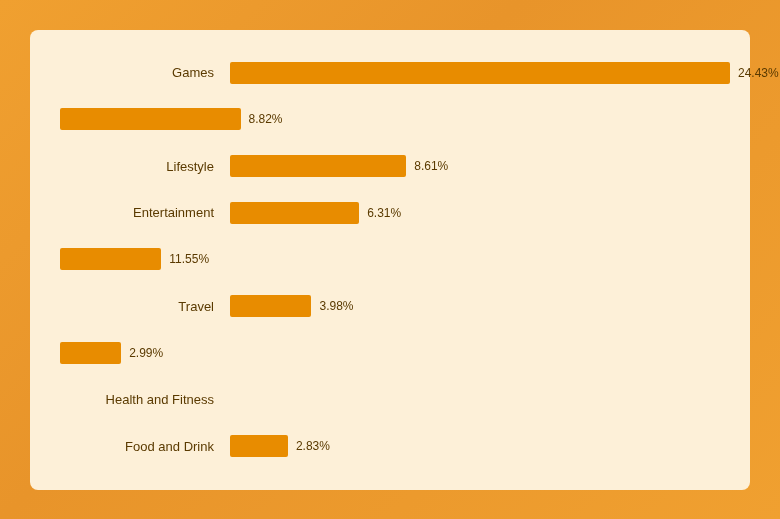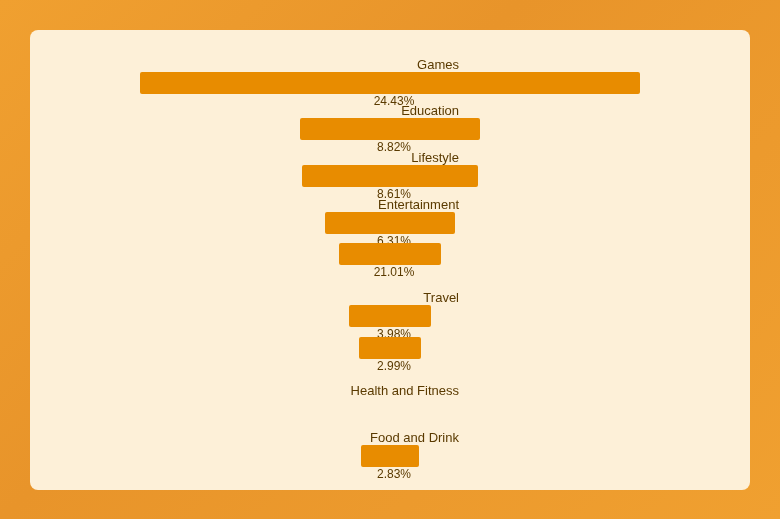--- a/index.html
+++ b/index.html
@@ -1,15 +1,15 @@
 <!DOCTYPE html>
 <html><head>
   <meta charset="utf-8">
   <style>
-    * { margin: 0; padding: 0; box-sizing: border-box; flex-direction: column; }
+    * { margin: 0; padding: 0; box-sizing: border-box; }
 
     body {
       width: 780px;
       height: 519px;
       background: linear-gradient(135deg, #f0a030 0%, #e8942a 40%, #f0a030 100%);
       display: flex;
       align-items: center;
       justify-content: center;
       font-family: Arial, sans-serif;
     }
@@ -69,21 +69,20 @@
 
 <div class="chart-container">
 <div class="bar-row">
       <div class="label">Games</div>
       <div class="bar-area">
         <div class="bar" style="width: 500px;"></div>
         <div class="bar-value">24.43%</div>
       </div>
     </div>
     <div class="bar-row">
-      <div class="label">Education</div>
       <div class="bar-area">
         <div class="bar" style="width: 180.516px;"></div>
         <div class="bar-value">8.82%</div>
       </div>
     </div>
     <div class="bar-row">
       <div class="label">Lifestyle</div>
       <div class="bar-area">
         <div class="bar" style="width: 176.218px;"></div>
         <div class="bar-value">8.61%</div>
@@ -92,21 +91,21 @@
     <div class="bar-row">
       <div class="label">Entertainment</div>
       <div class="bar-area">
         <div class="bar" style="width: 129.144px;"></div>
         <div class="bar-value">6.31%</div>
       </div>
     </div>
     <div class="bar-row">
       <div class="bar-area">
         <div class="bar" style="width: 101.31px;"></div>
-        <div class="bar-value">21.01%</div>
+        <div class="bar-value">11.55%</div>
       </div>
     </div>
     <div class="bar-row">
       <div class="label">Travel</div>
       <div class="bar-area">
         <div class="bar" style="width: 81.4572px;"></div>
         <div class="bar-value">3.98%</div>
       </div>
     </div>
     <div class="bar-row">

